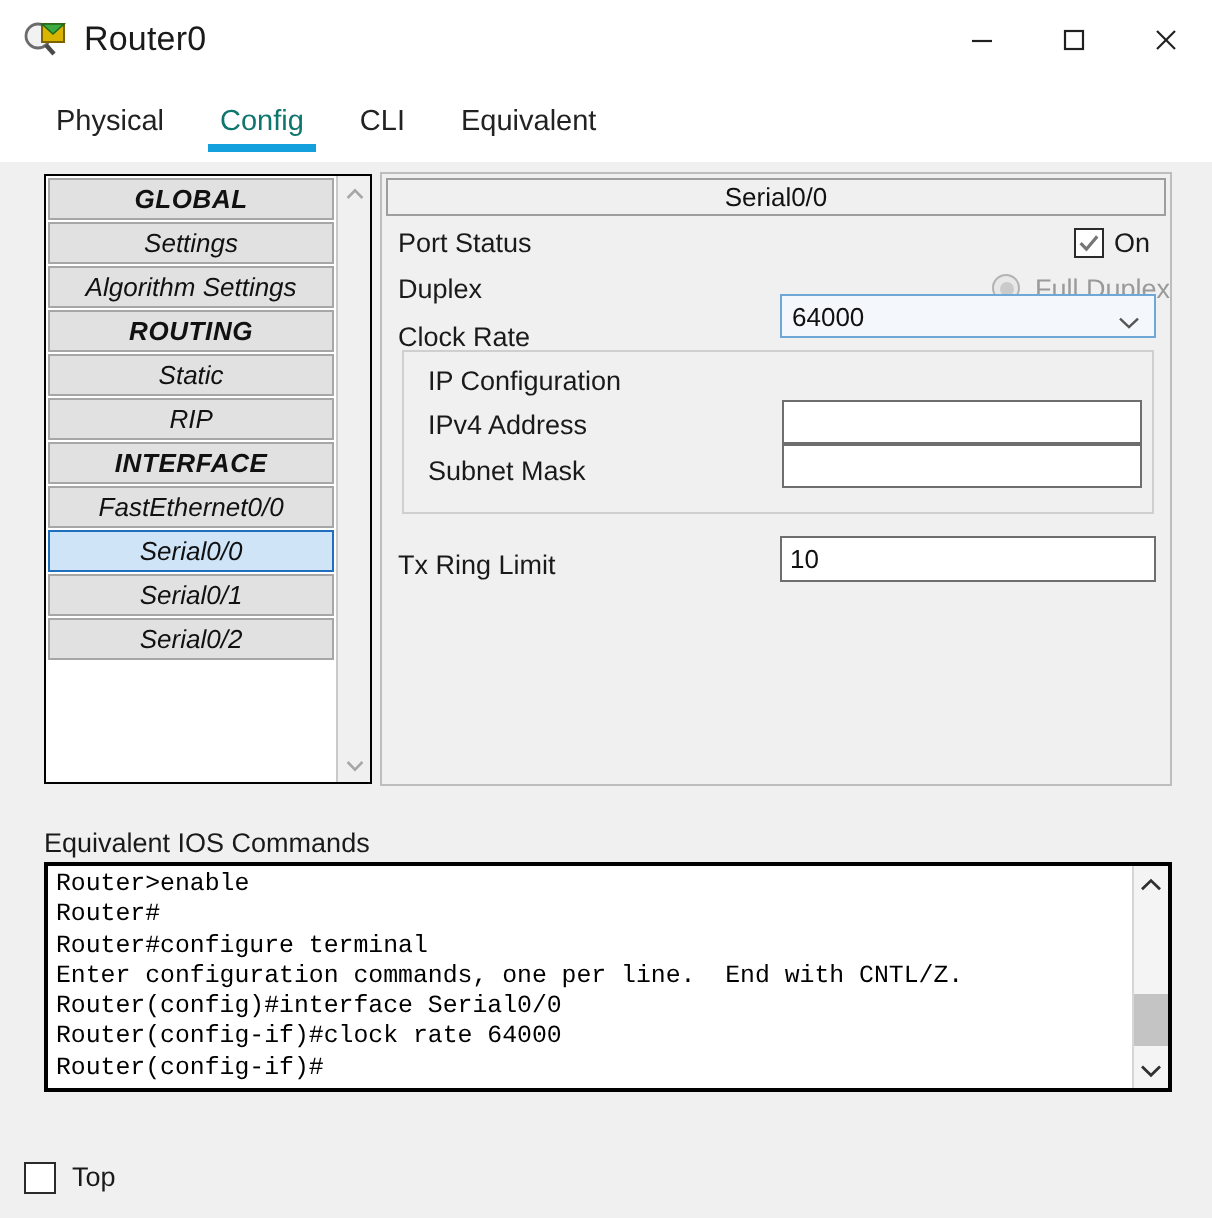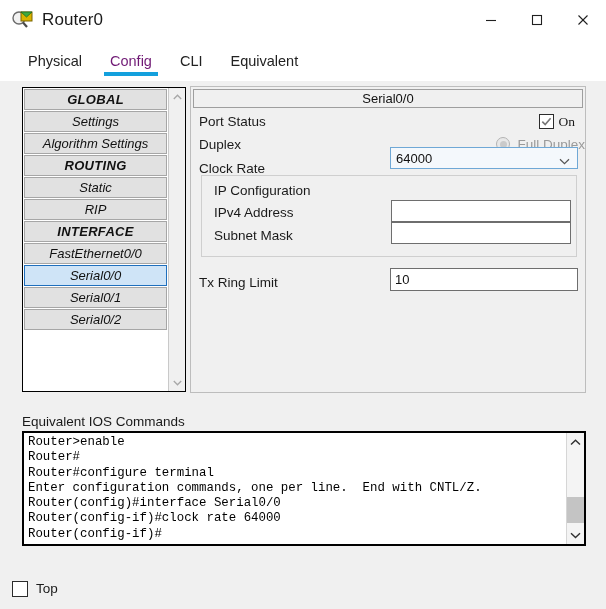--- a/index.html
+++ b/index.html
@@ -48,21 +48,21 @@
     border-bottom: 1px solid #ffffff;
   }
   #tabstrip-inner { display: flex; height: 41px; align-items: stretch; padding-left: 14px;}
   .tab {
     position: relative;
     display: flex; align-items: center; justify-content: center;
     padding: 0 14px;
     font-size: 14.5px; color: #222;
     white-space: nowrap;
   }
-  .tab.active { color: #701a75; }
+  .tab.active { color: #0f766e; }
   .tab.active::after {
     content: ""; position: absolute;
     left: 8px; right: 8px; bottom: 5px; height: 4px;
     background: #13a0dd;
   }
   
   #body-area {
     position: absolute; left: 0; top: 81px;
     width: 606px; height: 528px;
     background: #f0f0f0;
@@ -136,21 +136,20 @@
     justify-content: space-between;
   }
   .row-label { font-size: 13.5px; color: #1a1a1a; }
   #row-port { height: 23px; margin-top: 2px; }
   #row-duplex { height: 22px; }
   #row-clock { height: 26px; }
   .spacer-flex { flex: 1 1 auto; }
   #port-check-wrap {
     display: flex; align-items: center; gap: 5px;
     margin-right: 10px;
-    font-family: Liberation Serif, serif;
   }
   .checkbox {
     width: 15px; height: 15px;
     border: 1px solid #2b2b2b;
     background: #fff;
     box-sizing: border-box;
     display: flex; align-items: center; justify-content: center;
   }
   .checkbox .tick { width: 11px; height: 11px; display: block; }
   .on-label { font-size: 13.5px; color: #1a1a1a; }

